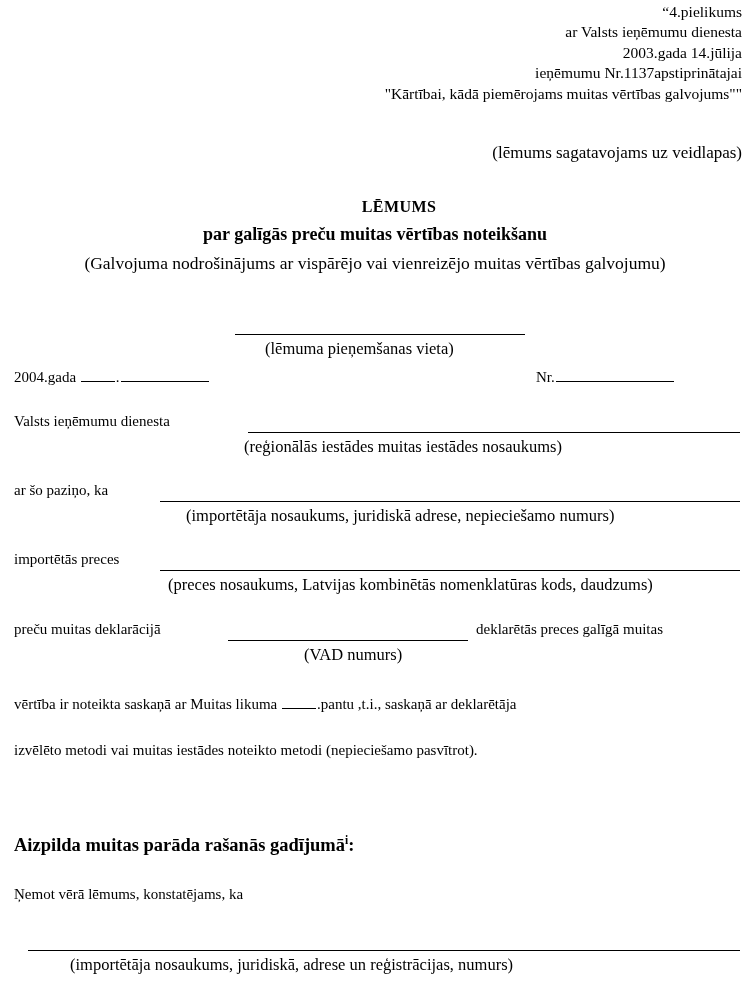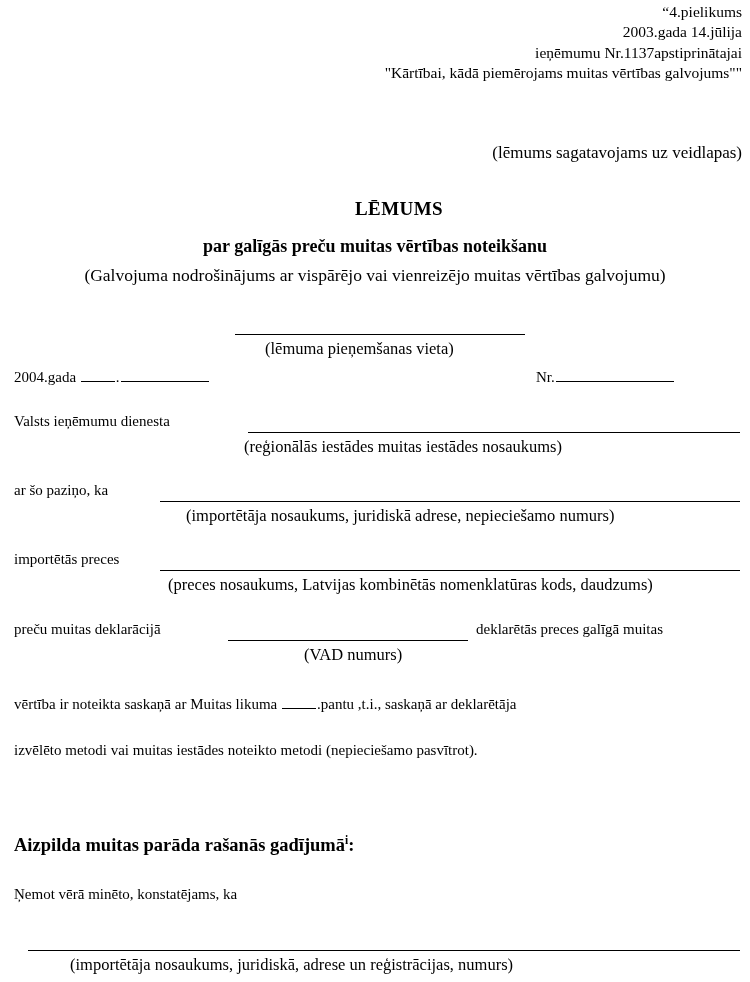--- a/index.html
+++ b/index.html
@@ -49,31 +49,31 @@
 
   
   .title-block {
     position: absolute;
     top: 196px;
     left: 0;
     width: 750px;
     text-align: center;
   }
   .title-main {
-    font-size: 19px;
+    font-size: 16px;
     font-weight: bold;
     letter-spacing: 0.4px;
     line-height: 1.36;
     margin-left: 48px;
   }
   .title-sub {
     font-size: 18px;
     font-weight: bold;
     line-height: 1.4;
-    margin-top: 12px;
+    margin-top: 4px;
   }
   .title-paren {
     font-size: 17.5px;
     font-weight: normal;
     line-height: 1.4;
     margin-top: 4px;
   }
 
   
   .body-text {
@@ -121,20 +121,21 @@
 
   .bold { font-weight: bold; }
 </style>
 </head>
 <body>
 
 <div class="page">
 
   <div class="header-block">
     <span class="hline">“4.pielikums</span>
+    <span class="hline">ar Valsts ieņēmumu dienesta</span>
     <span class="hline">2003.gada 14.jūlija</span>
     <span class="hline">ieņēmumu Nr.1137apstiprinātajai</span>
     <span class="hline">"Kārtībai, kādā piemērojams muitas vērtības galvojums""</span>
   </div>
 
   <div class="form-note">(lēmums sagatavojams uz veidlapas)</div>
 
   <div class="title-block">
     <div class="title-main">LĒMUMS</div>
     <div class="title-sub">par galīgās preču muitas vērtības noteikšanu</div>
@@ -187,19 +188,19 @@
 
   <div class="row body-text bold" style="top:834px; font-size:18.5px;">
     <span>Aizpilda muitas parāda rašanās gadījumā</span><span class="sup">i</span><span>:</span>
   </div>
 
   <div class="row body-text" style="top:741px;">
     <span>izvēlēto metodi vai muitas iestādes noteikto metodi (nepieciešamo pasvītrot).</span>
   </div>
 
   <div class="row body-text" style="top:885px;">
-    <span>Ņemot vērā minēto, konstatējams, ka</span>
+    <span>Ņemot vērā lēmums, konstatējams, ka</span>
   </div>
 
   <div class="rule" style="left:28px; top:950px; width:712px;"></div>
   <div class="caption" style="left:70px; top:955px;">(importētāja nosaukums, juridiskā, adrese un reģistrācijas, numurs)</div>
 
 </div>
 
 </body></html>

